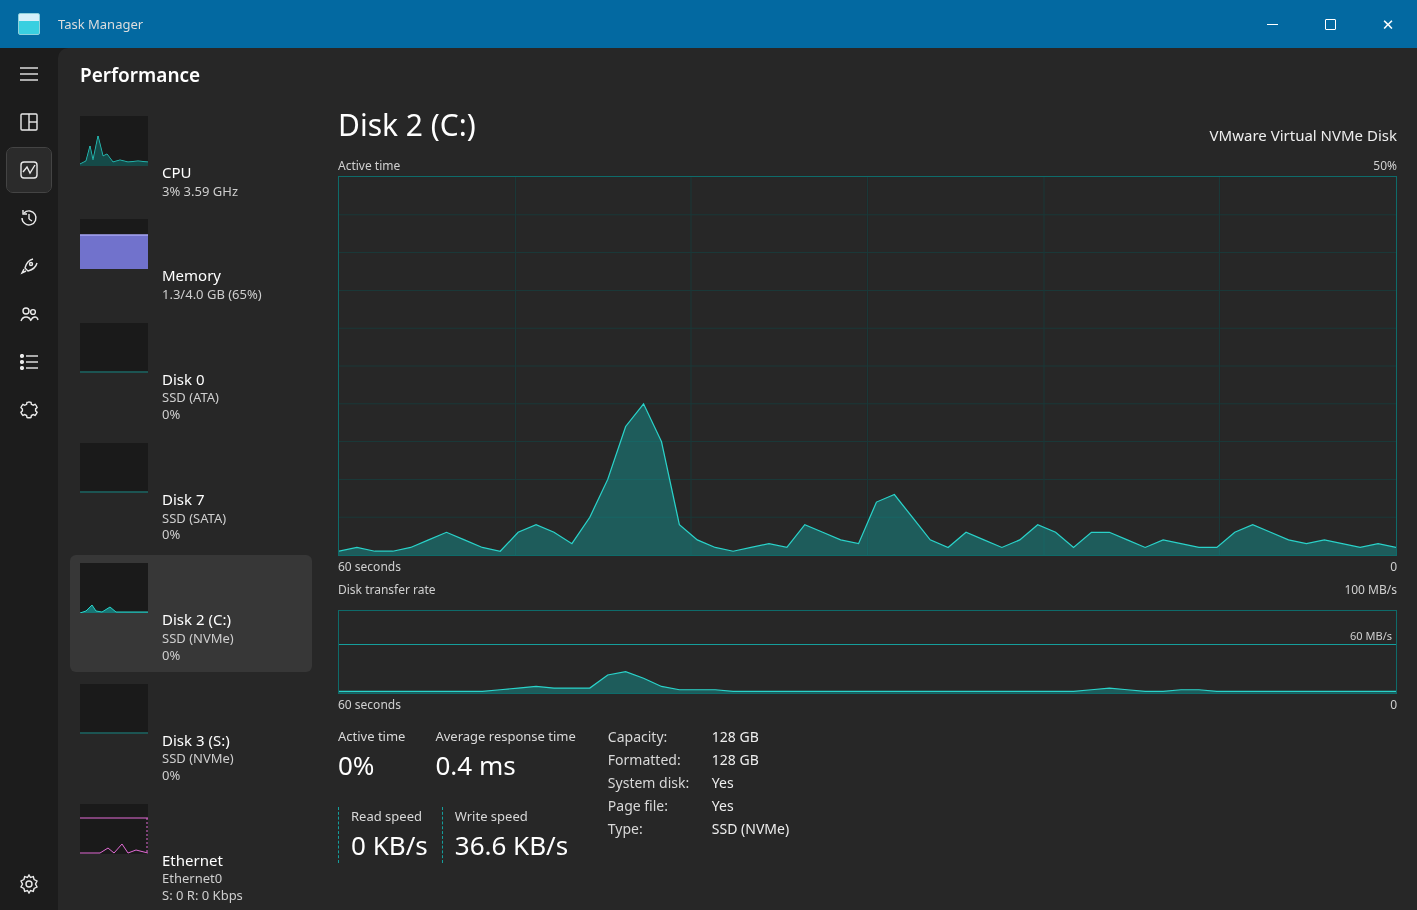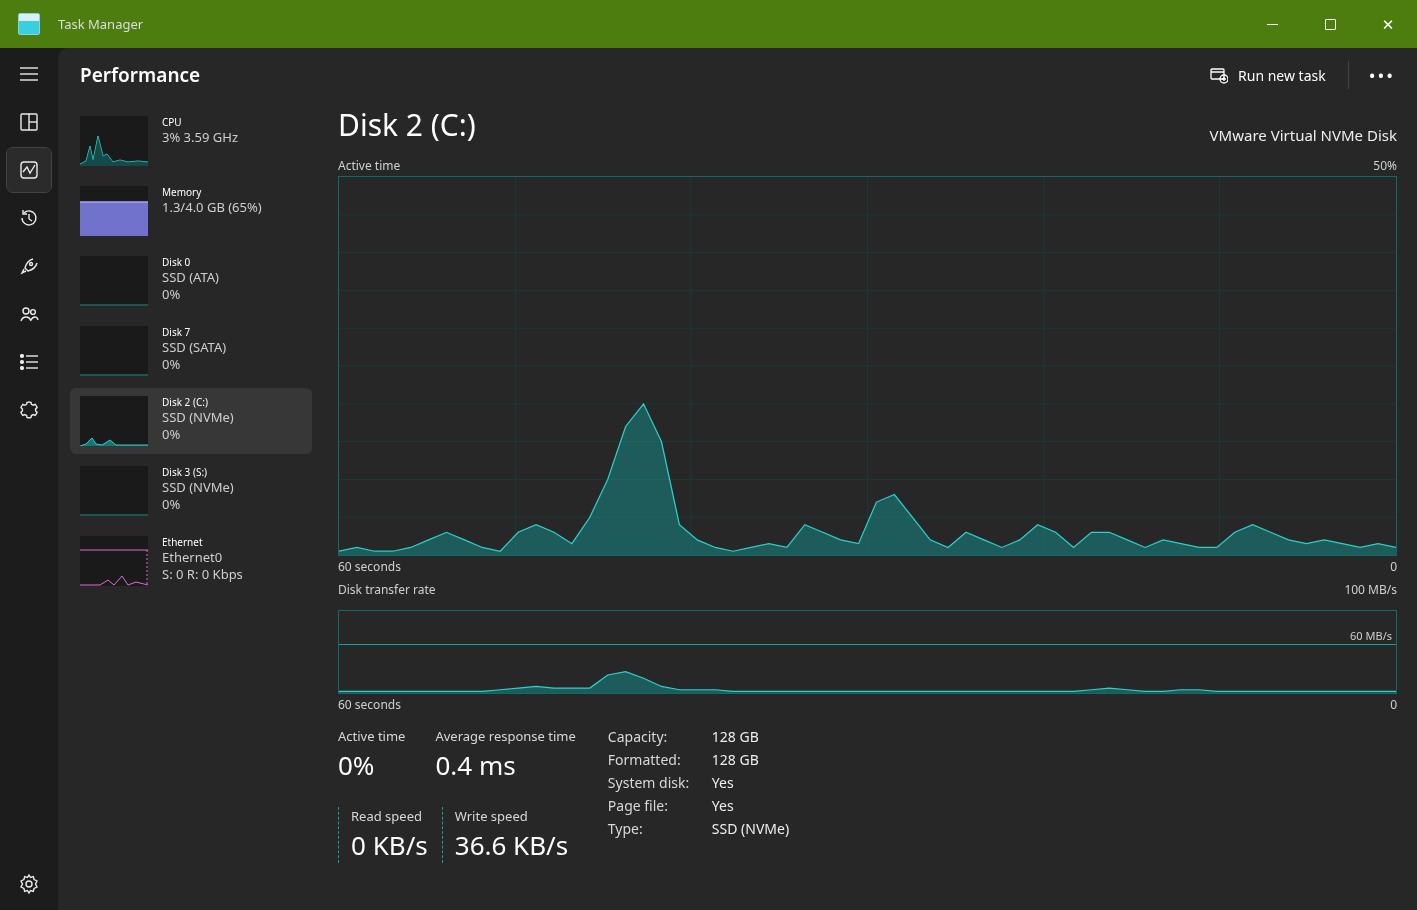--- a/index.html
+++ b/index.html
@@ -10,21 +10,21 @@
     color: #fff;
     display: flex;
     flex-direction: column;
   }
   
   .titlebar {
     height: 48px;
     display: flex;
     align-items: center;
     padding-left: 18px;
-    background: #4d7c0f;
+    background: #0369a1;
     justify-content: center;
   }
   .titlebar .app-icon {
     width: 22px; height: 22px;
     background: linear-gradient(180deg,#d5f0fa 0%,#d5f0fa 35%,#39cfe0 35%,#39cfe0 100%);
     border: 1px solid #8ed1dc;
     margin-right: 18px;
     border-radius: 2px;
   }
   .titlebar .title { font-size: 13px; color: #ddd; }
@@ -93,21 +93,21 @@
     border-radius: 6px;
     margin-bottom: 4px;
   }
   .side-item.selected { background: #373737; }
   .side-item .thumb {
     width: 68px; height: 50px;
     background: #1a1a1a;
     position: relative;
   }
   .side-item .info { display:flex; flex-direction:column; line-height:1.3; font-size:13px; color:#dcdcdc;}
-  .side-item .info .name { font-size:10px; font-weight:400; color:#fff;}
+  .side-item .info .name { font-size:15px; font-weight:400; color:#fff;margin-top:47px;}
   .side-item .info .sub { color:#cecece;}
 
   .main {
     flex: 1;
     min-width: 0;
     padding: 2px 20px 10px 18px;
     display:flex; flex-direction:column;
   }
   .main-title-row { display:flex; align-items:flex-end; justify-content:space-between; margin-bottom:6px;}
   .main-title { font-size:30px; font-weight:400;}
@@ -229,36 +229,20 @@
       <svg width="20" height="20" viewBox="0 0 20 20">
           <circle cx="10" cy="10" r="3"></circle>
           <path d="M10 1l1.5 2.5 2.8-.8.8 2.8L18 7l-1.5 3L18 13l-2.9 1.5-.8 2.8-2.8-.8L10 19l-1.5-2.5-2.8.8-.8-2.8L2 13l1.5-3L2 7l2.9-1.5.8-2.8 2.8.8z"></path>
         </svg>
     </div>
   </div>
 
   <div class="content" data-interactable="false">
     <div class="topbar" data-interactable="false">
       <div class="tab-label" data-interactable="false">Performance</div>
-      <div class="right">
-        <div class="runtask" data-interactable="true">
-          <svg width="18" height="18" viewBox="0 0 18 18" style="stroke:#fff;fill:none;stroke-width:1.3" data-interactable="false">
-              <rect x="1" y="3" width="13" height="10" rx="1"></rect>
-              <line x1="1" y1="6" x2="14" y2="6"></line>
-              <circle cx="14" cy="13" r="4"></circle>
-              <line x1="14" y1="11" x2="14" y2="15"></line>
-              <line x1="12" y1="13" x2="16" y2="13"></line>
-            </svg>
-          <span data-interactable="false">Run new task</span>
-        </div>
-        <div class="divider" data-interactable="false"></div>
-        <div class="dots" data-interactable="true">
-          <span data-interactable="false">•••</span>
-        </div>
-      </div>
     </div>
 
     <div class="panel" data-interactable="false">
 
       <div class="sidebar" data-interactable="false">
 
         <div class="side-item" data-interactable="true">
           <div class="thumb" data-interactable="false">
             <svg width="68" height="50" viewBox="0 0 68 50" preserveAspectRatio="none">
                 <polyline points="0,48 6,45 10,30 13,44 18,20 23,40 27,38 33,46 40,44 48,46 58,45 68,46" style="fill:none;stroke:#2ad2c9;stroke-width:1"></polyline>

